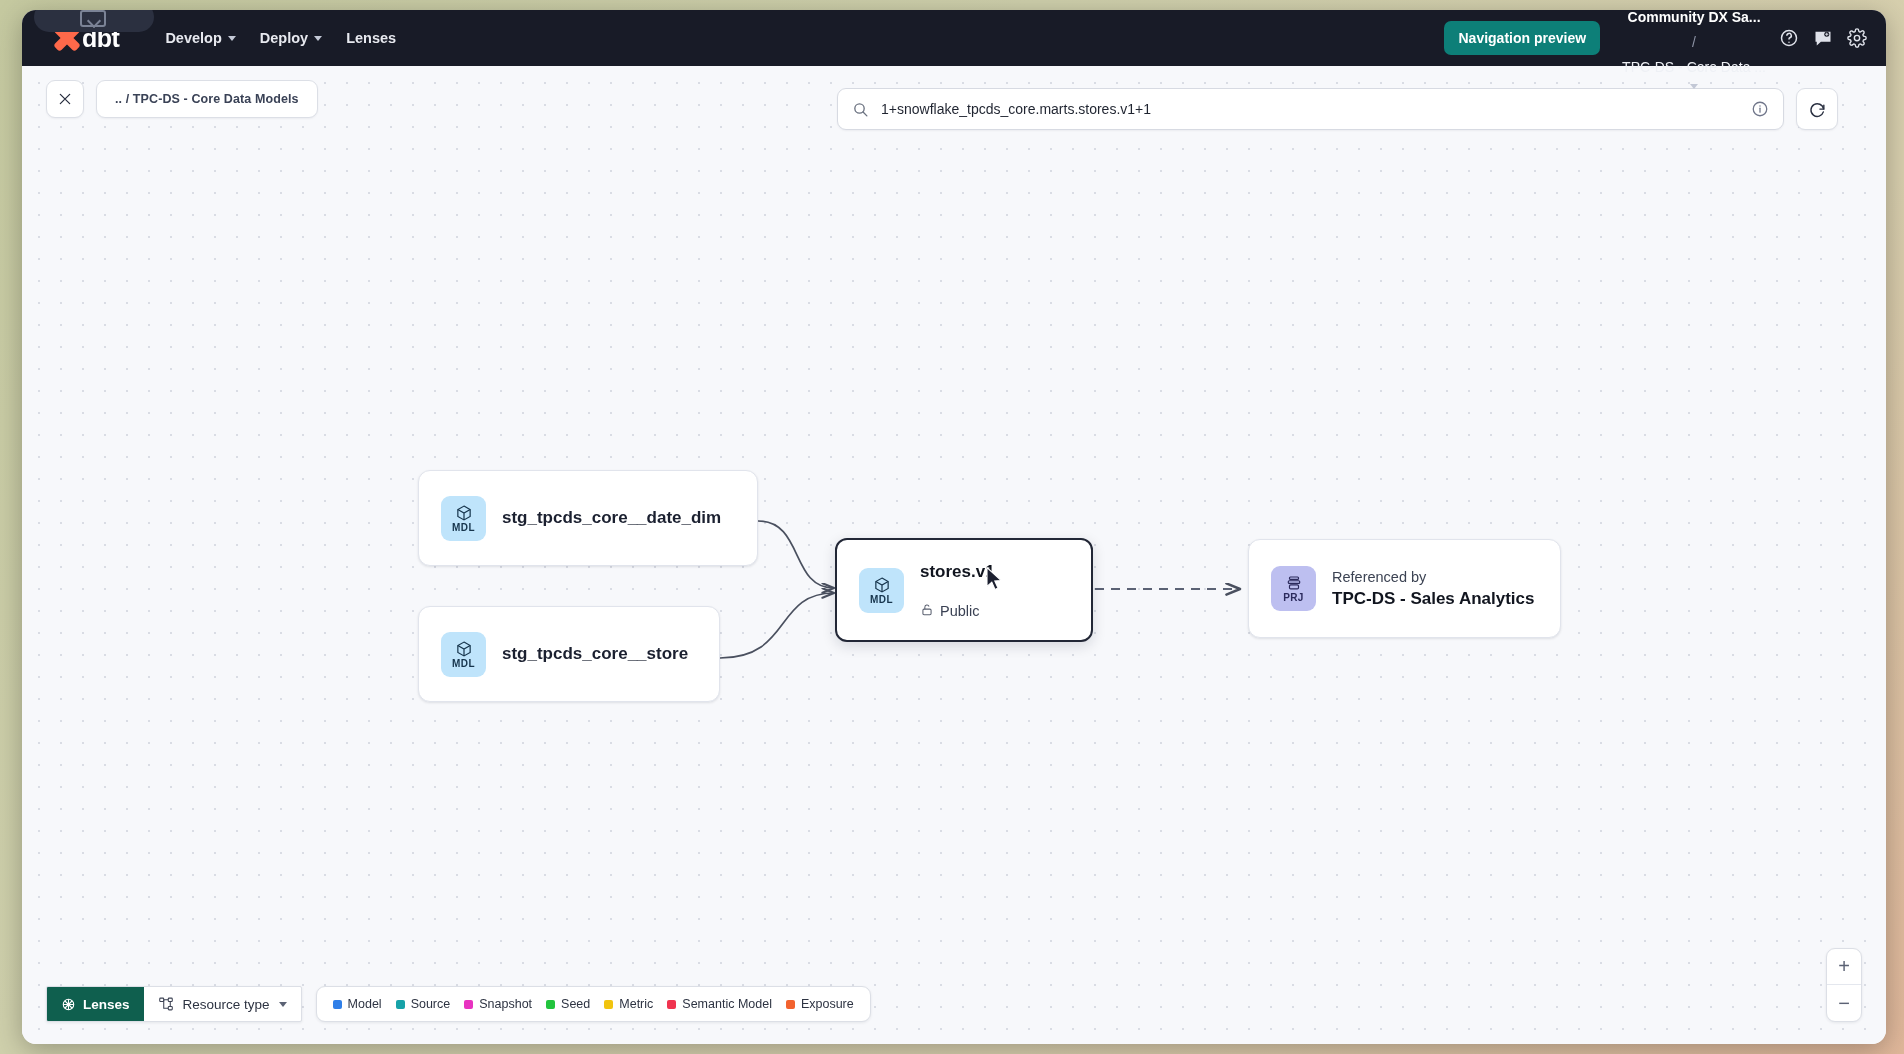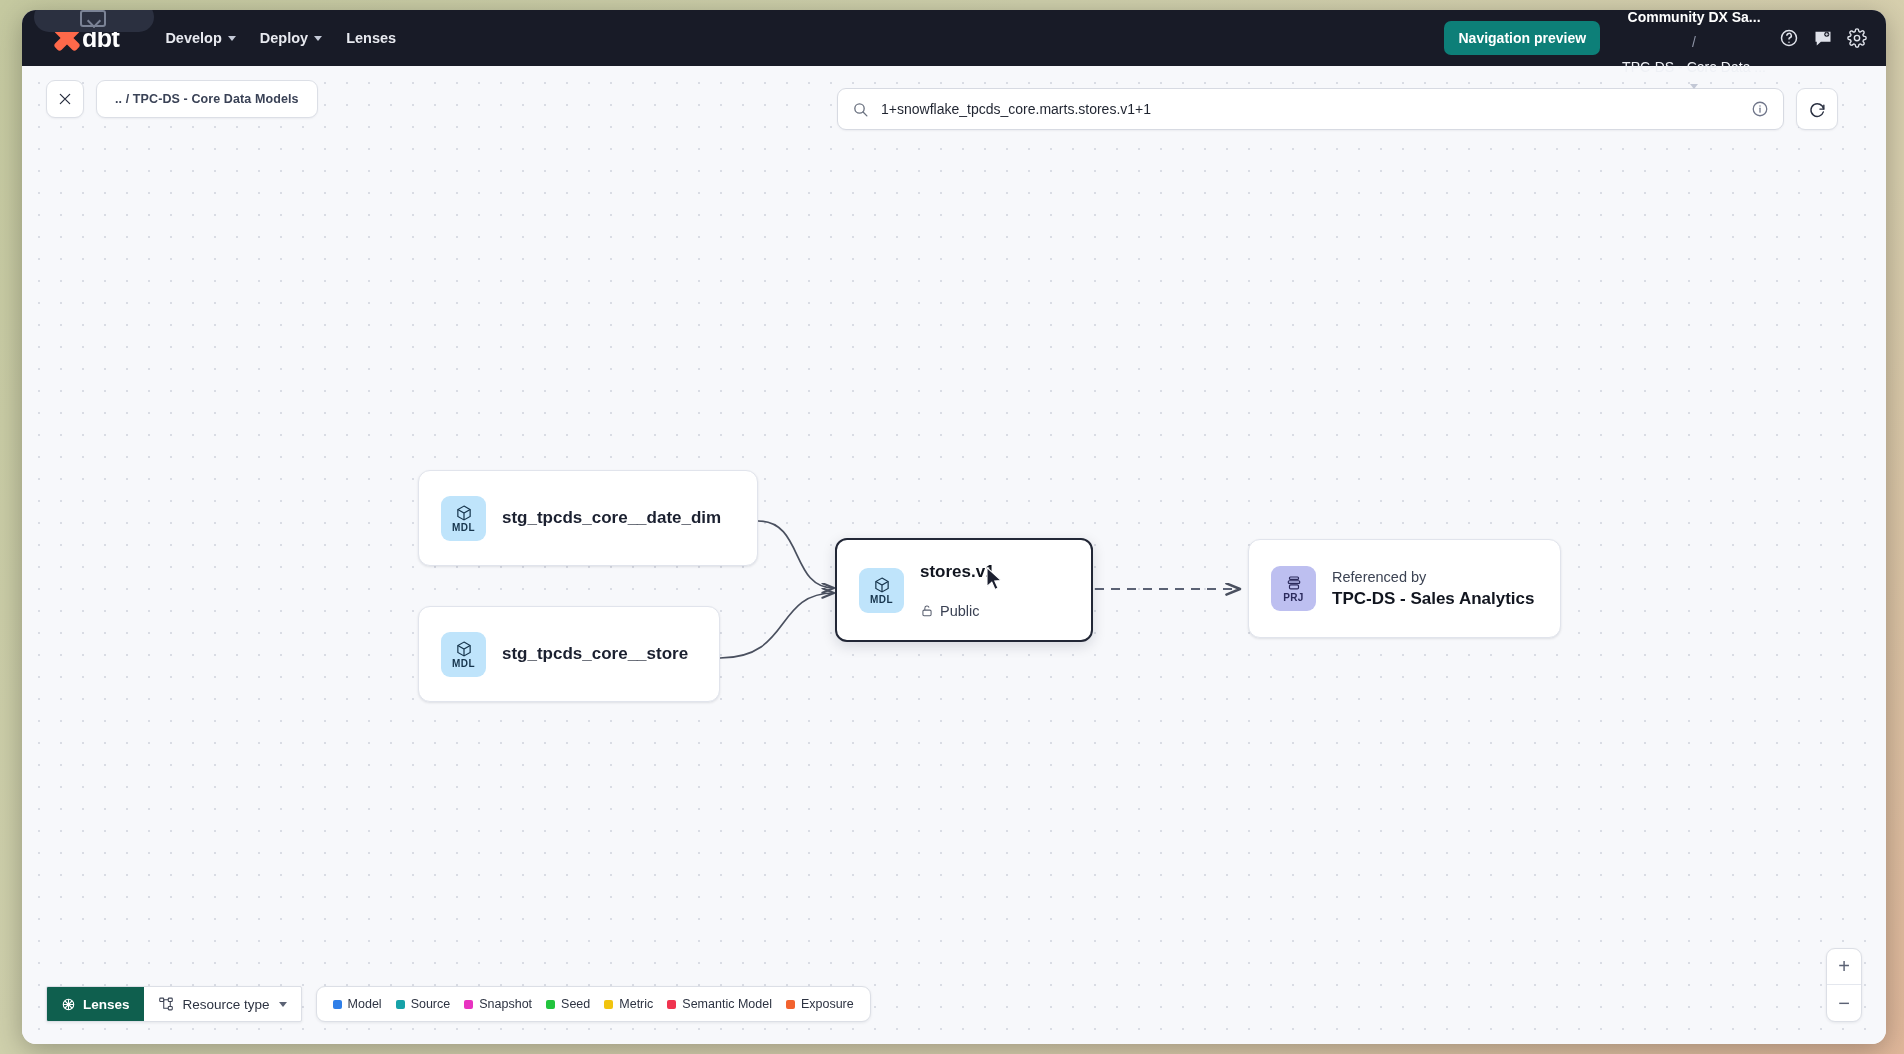--- a/index.html
+++ b/index.html
@@ -144,21 +144,21 @@
   .badge {
     width:45px;height:45px;border-radius:9px;flex:0 0 auto;
     display:flex;flex-direction:column;align-items:center;justify-content:center;gap:1px;
   }
   .badge.mdl { background:#bfe4fb; color:#16344c; }
   .badge.prj { background:#bdbff0; color:#2b2a5c; }
   .badge svg { width:18px;height:18px; }
   .badge .btxt { font-size:10px; font-weight:700; letter-spacing:.4px; line-height:1; }
   .nodelabel { font-size:17px; color:#1b2030; font-weight:700; white-space:nowrap; }
   .nodetitle { font-size:17px; color:#11151f; font-weight:600; line-height:1.25; }
-  .nodesub { display:flex;align-items:center;gap:6px; font-size:14.5px; color:#3a4153; margin-top:21px;}
+  .nodesub { display:flex;align-items:flex-start;gap:6px; font-size:14.5px; color:#3a4153; margin-top:21px;}
   .nodesub svg { width:14px;height:14px;color:#5a6070; }
   .nodeeyebrow { font-size:14.5px; color:#3c4353; line-height:1.3; }
   .nodename2 { font-size:17px; color:#11151f; font-weight:600; margin-top:3px; white-space:nowrap;}
 
   
   #bottombar {
     position:absolute; left:24px; bottom:22px;
     display:flex; align-items:center; gap:14px; z-index:5;
   }
   #lensgroup {

